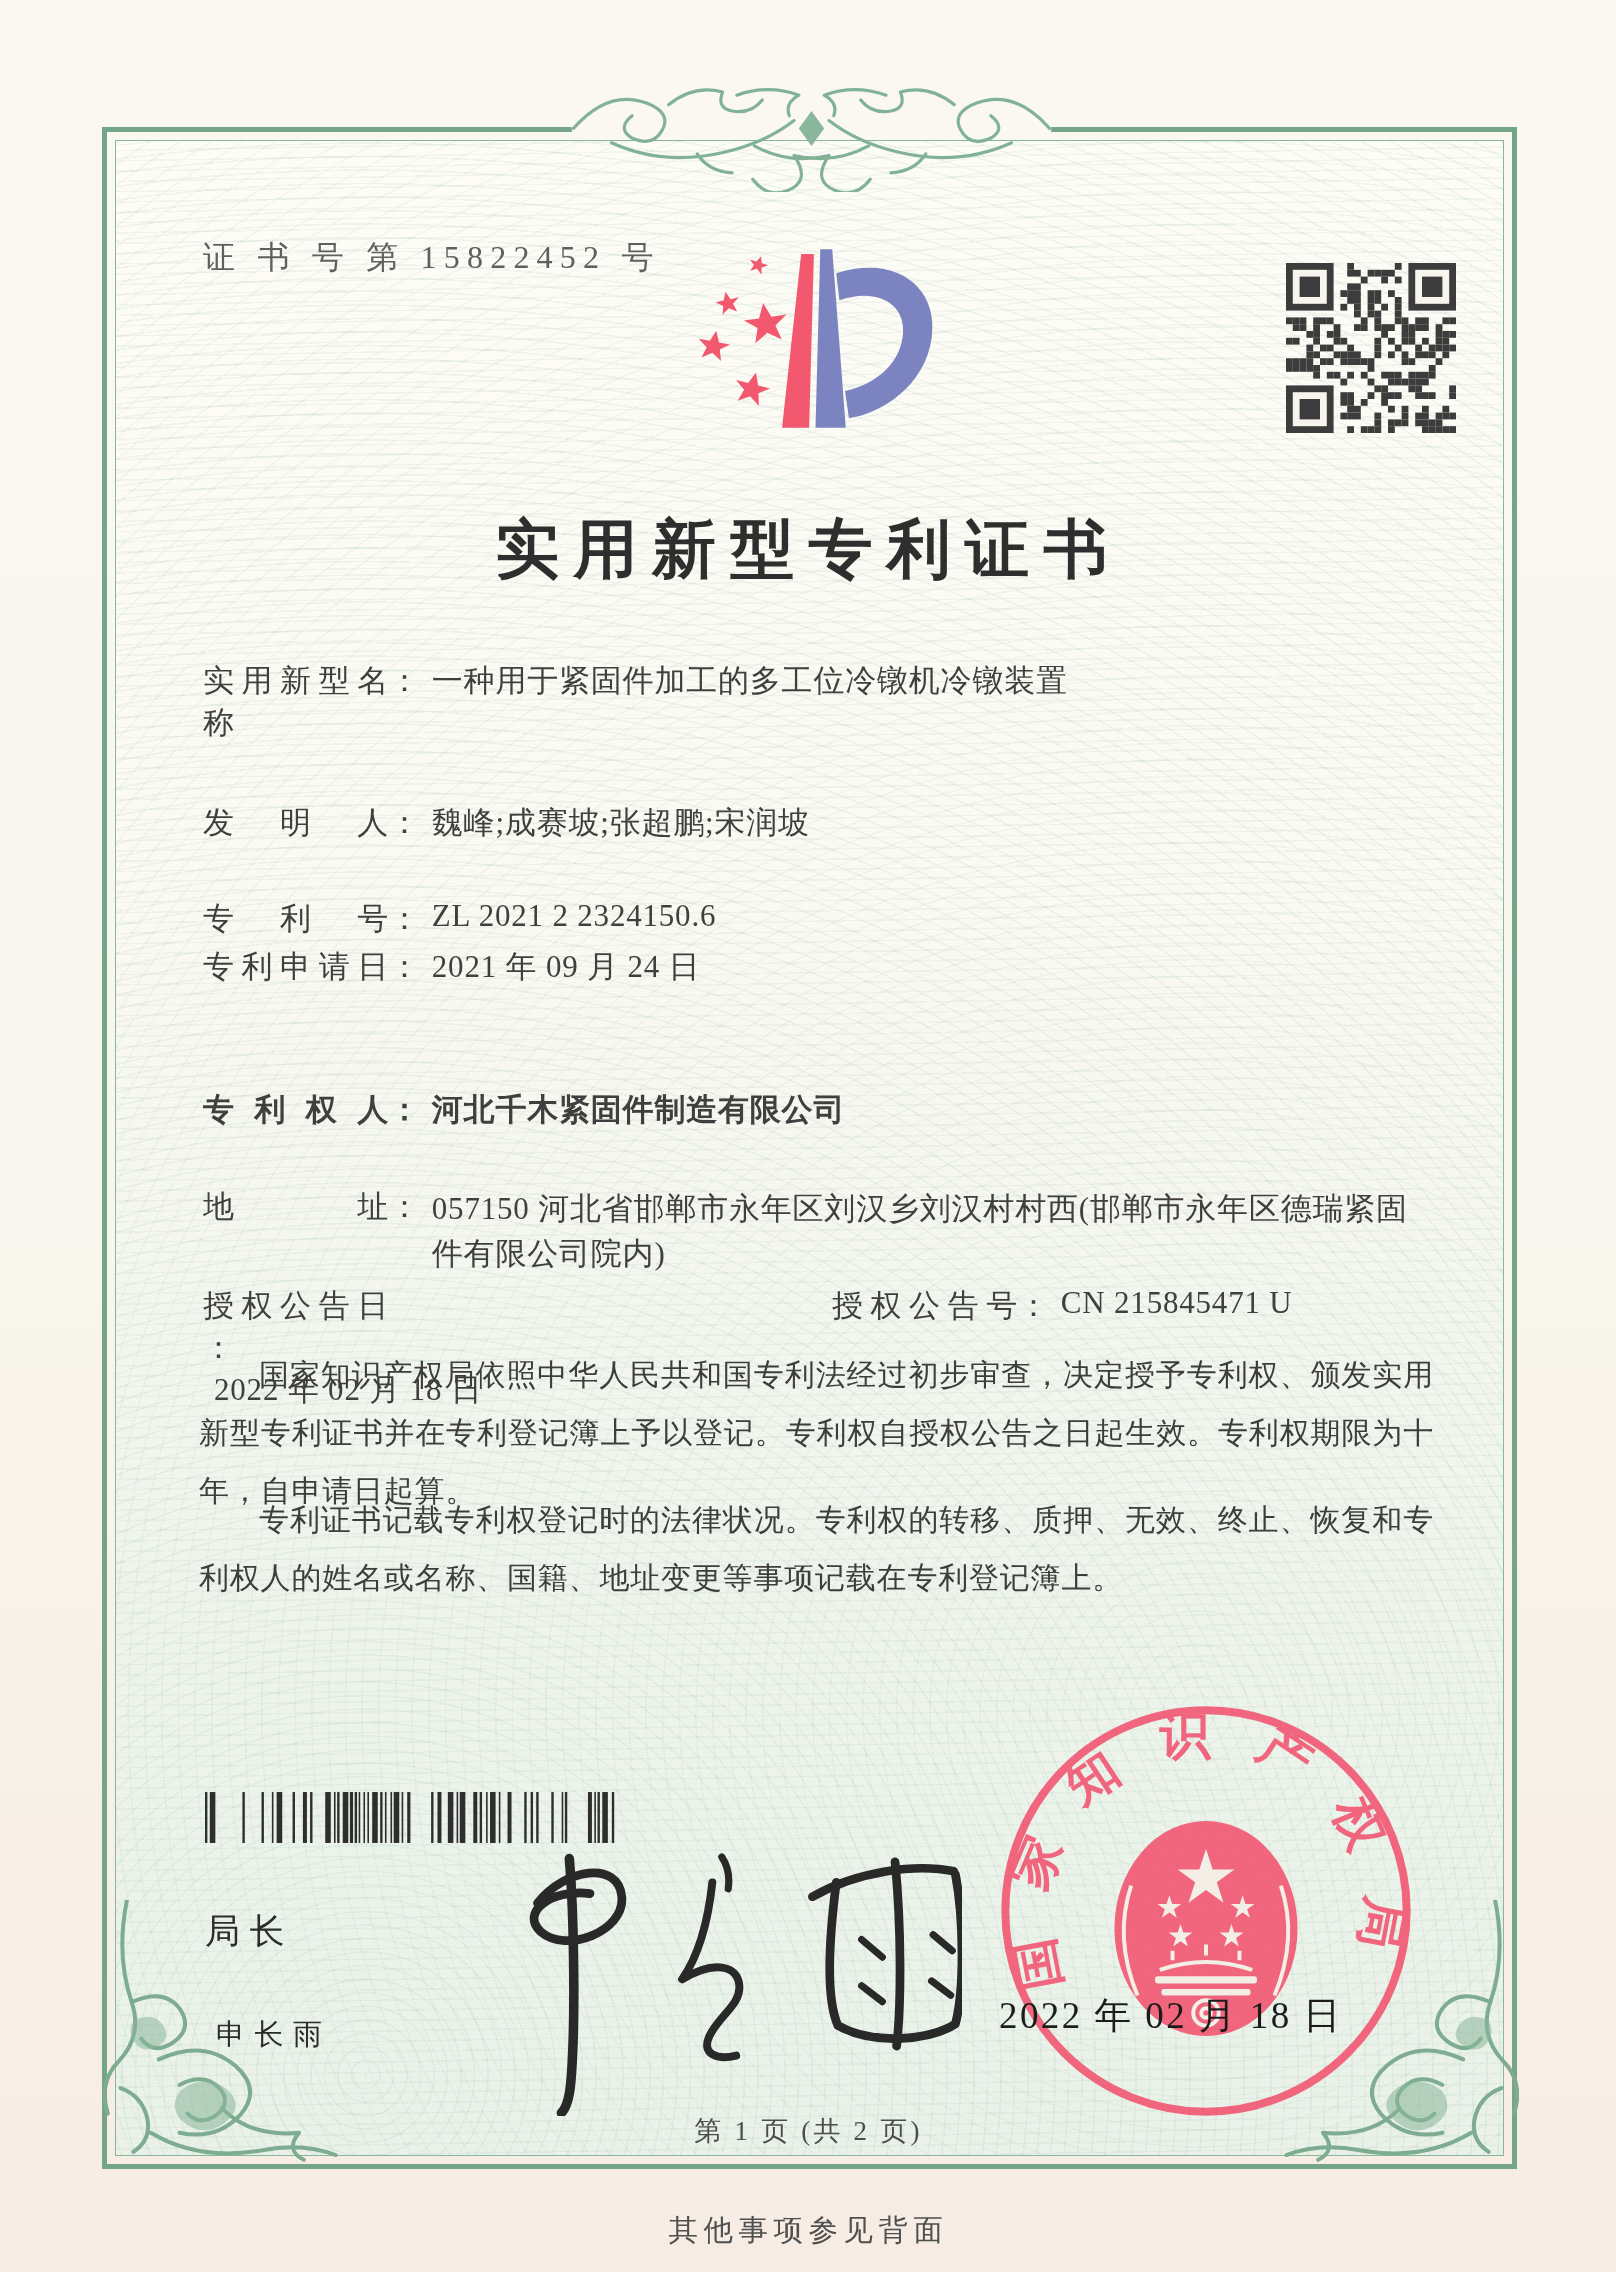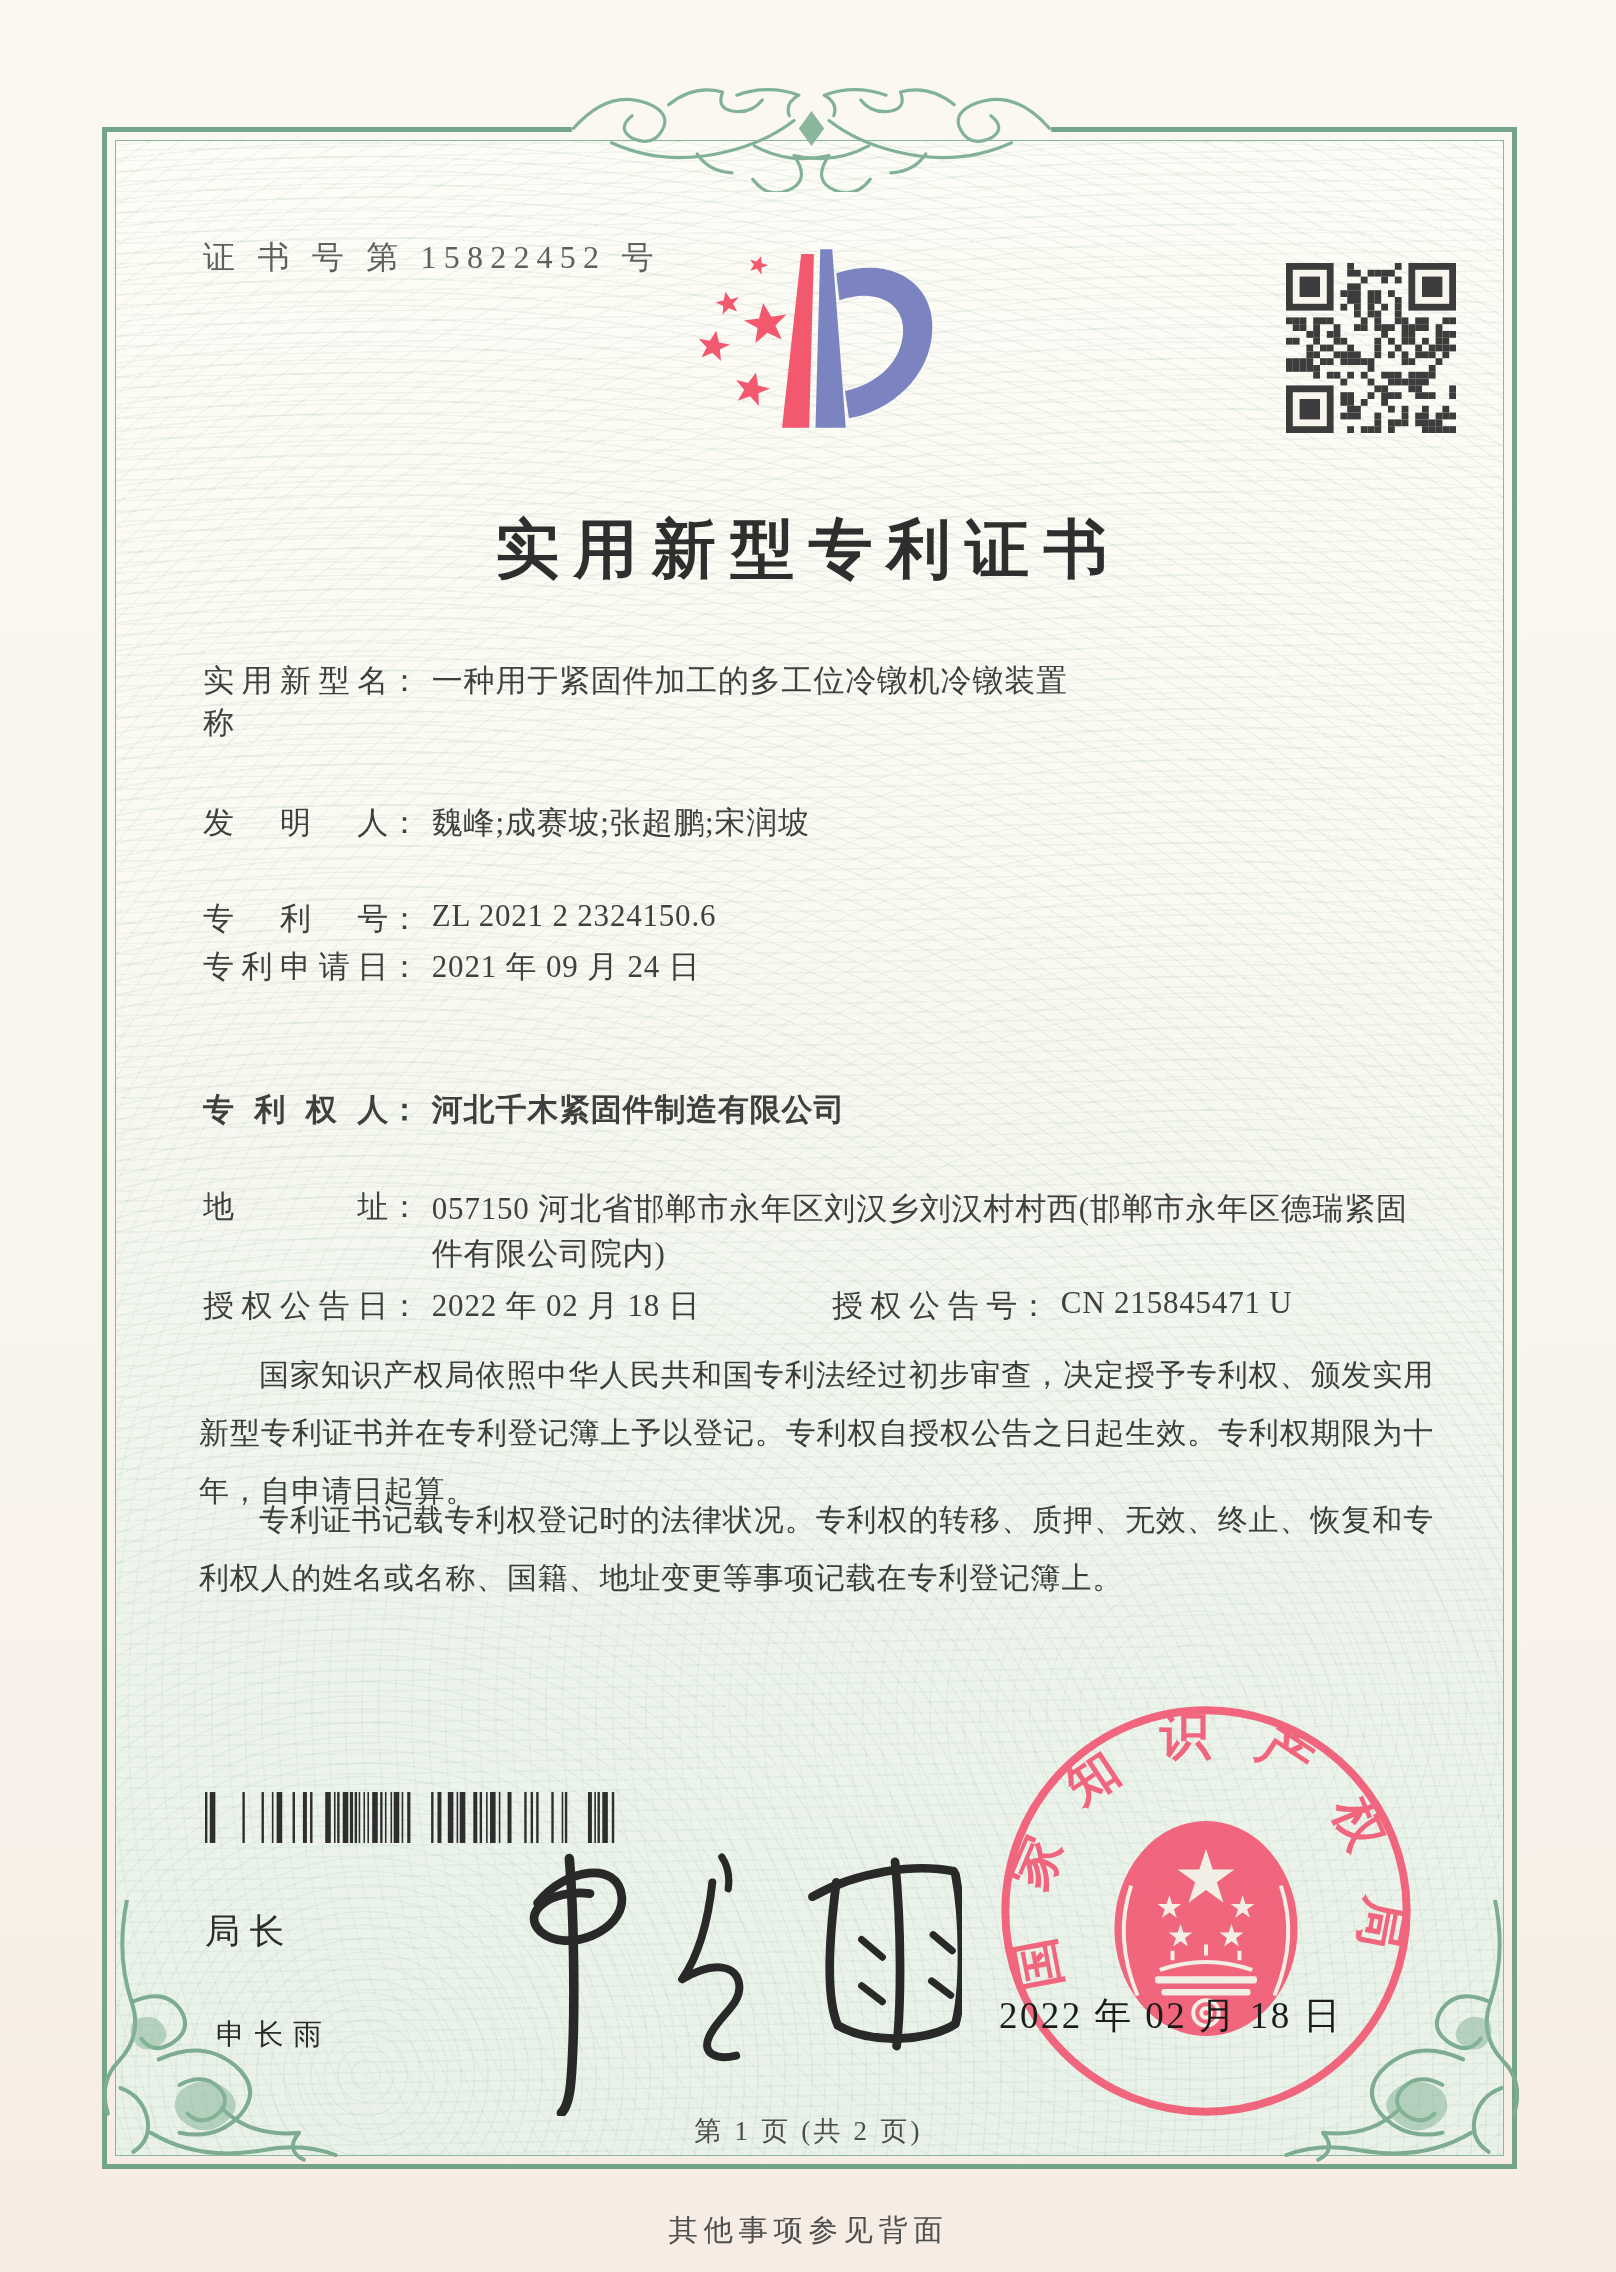--- a/index.html
+++ b/index.html
@@ -364,21 +364,21 @@
     <span class="flabel">专利权人</span>
       <span class="fcolon">：</span>
     <span class="fvalue">河北千木紧固件制造有限公司</span>
   </div>
   <div class="abs frow addr" style="top:1186px;">
     <span class="flabel">地址</span>
       <span class="fcolon">：</span>
     <span class="fvalue">057150 河北省邯郸市永年区刘汉乡刘汉村村西(邯郸市永年区德瑞紧固件有限公司院内)</span>
   </div>
 
-  <div class="abs frow" style="top:1285px;width:1241px;">
+  <div class="abs frow" style="top:1285px;width:1241px;flex-direction:column;">
     <span class="flabel">授权公告日</span>
       <span class="fcolon">：</span>
     <span class="fvalue">2022 年 02 月 18 日</span>
     <span class="grant-right">
       <span class="flabel">授权公告号</span>
         <span class="fcolon">：</span>
       <span class="fvalue">CN 215845471 U</span>
     </span>
   </div>
 

